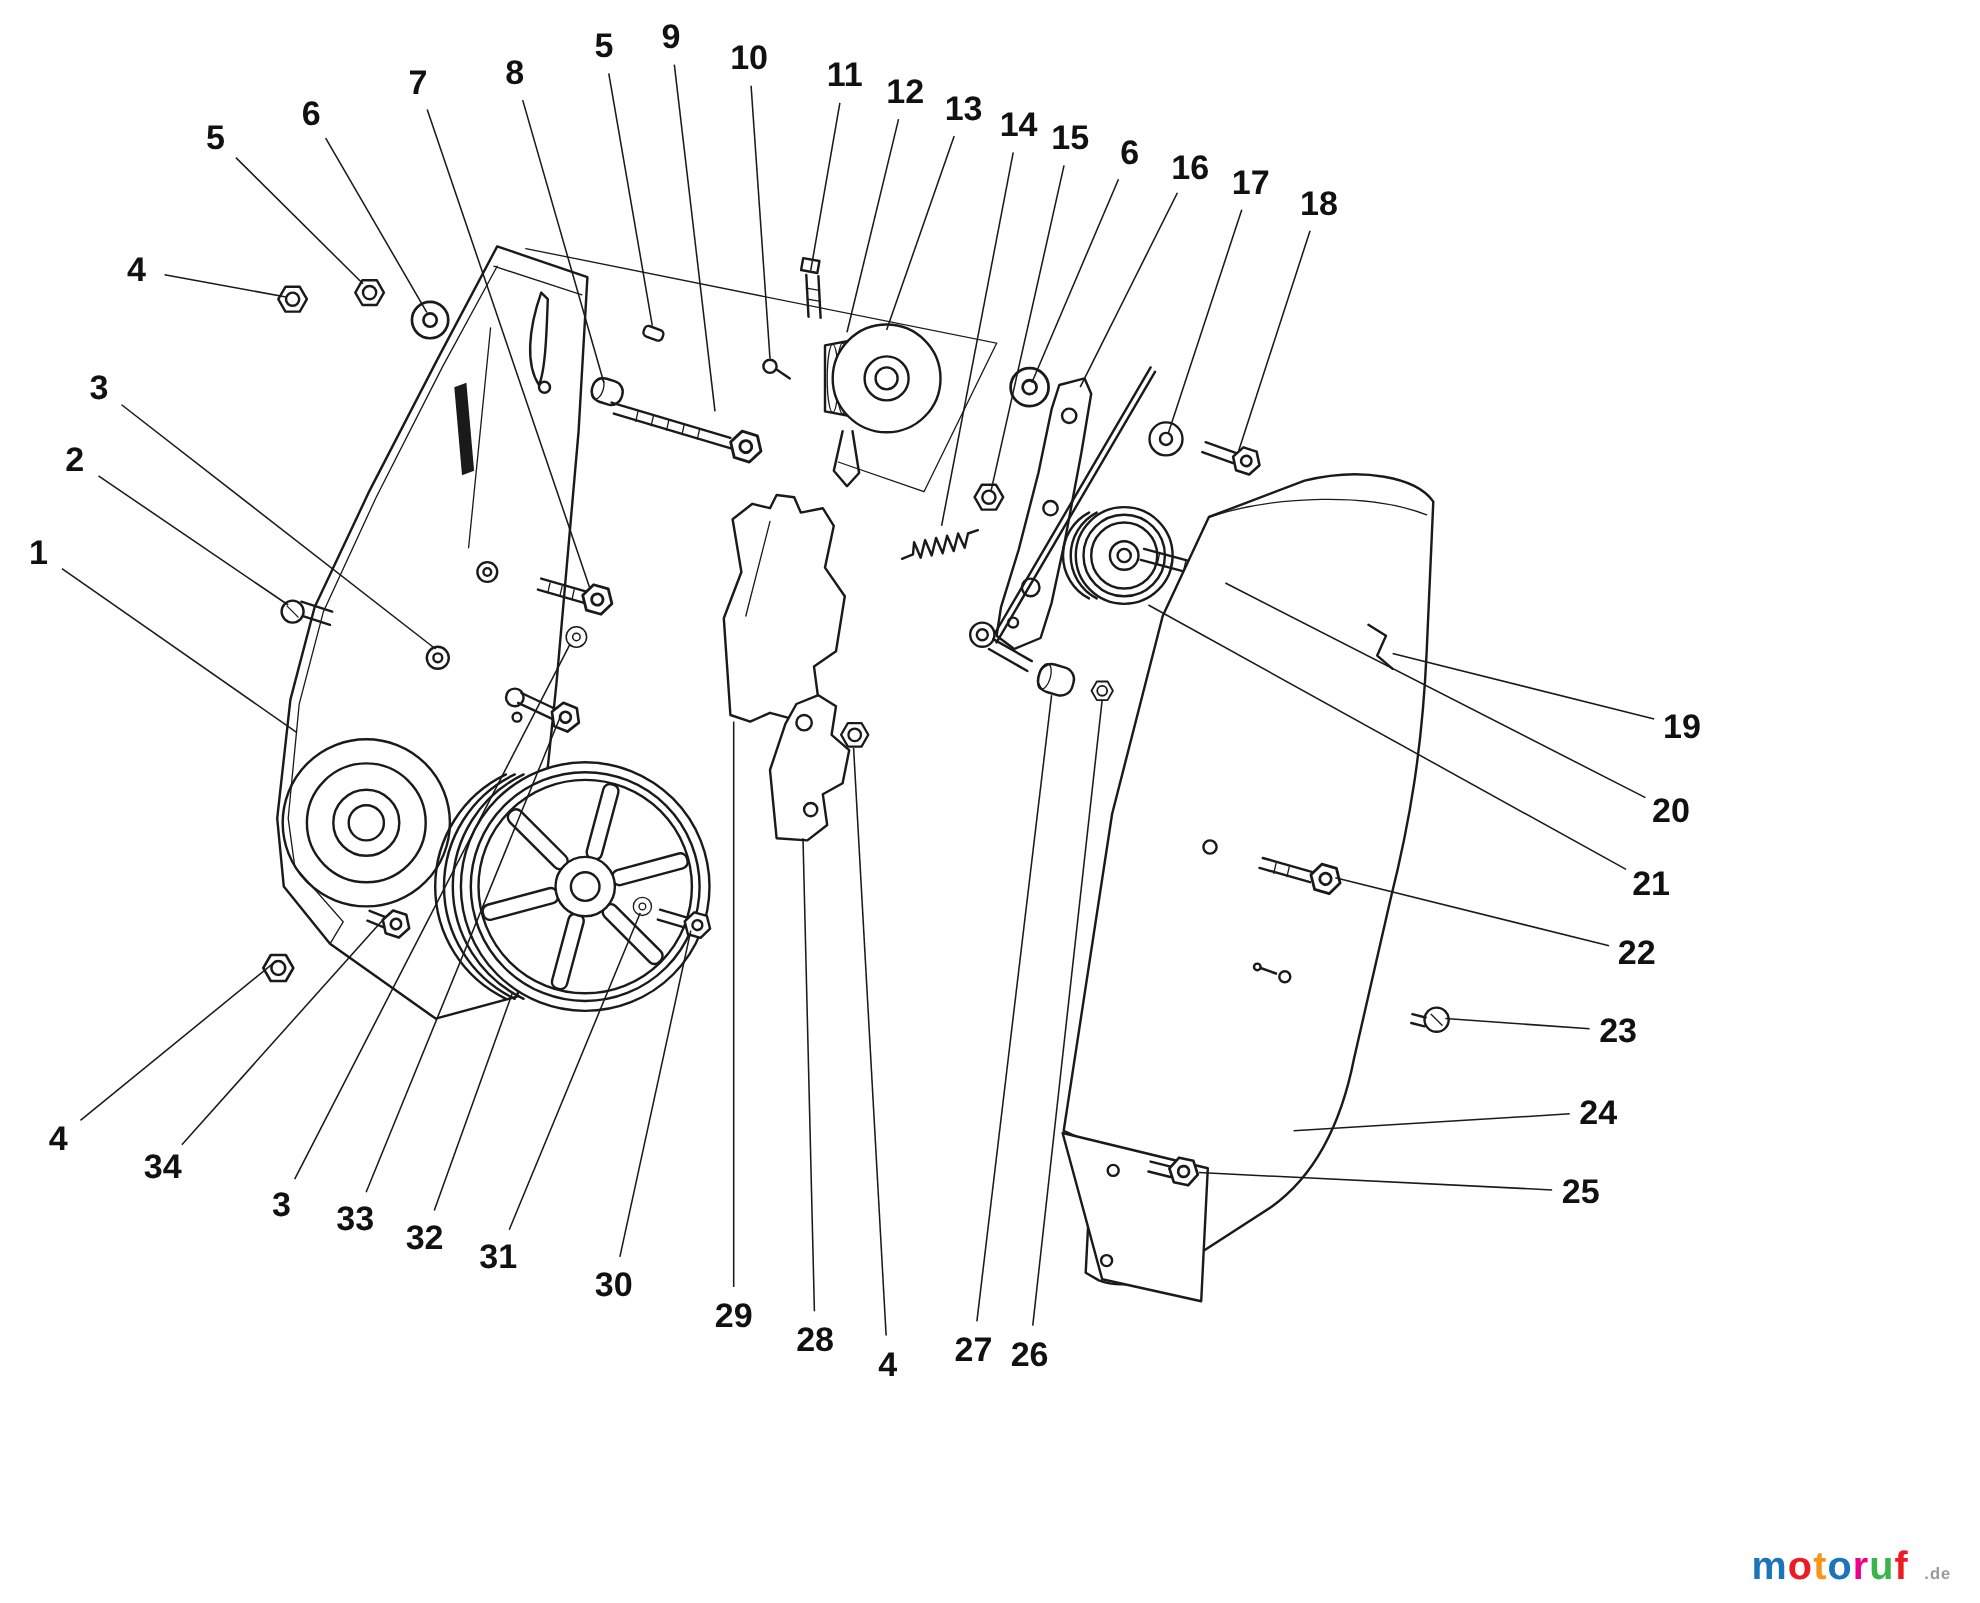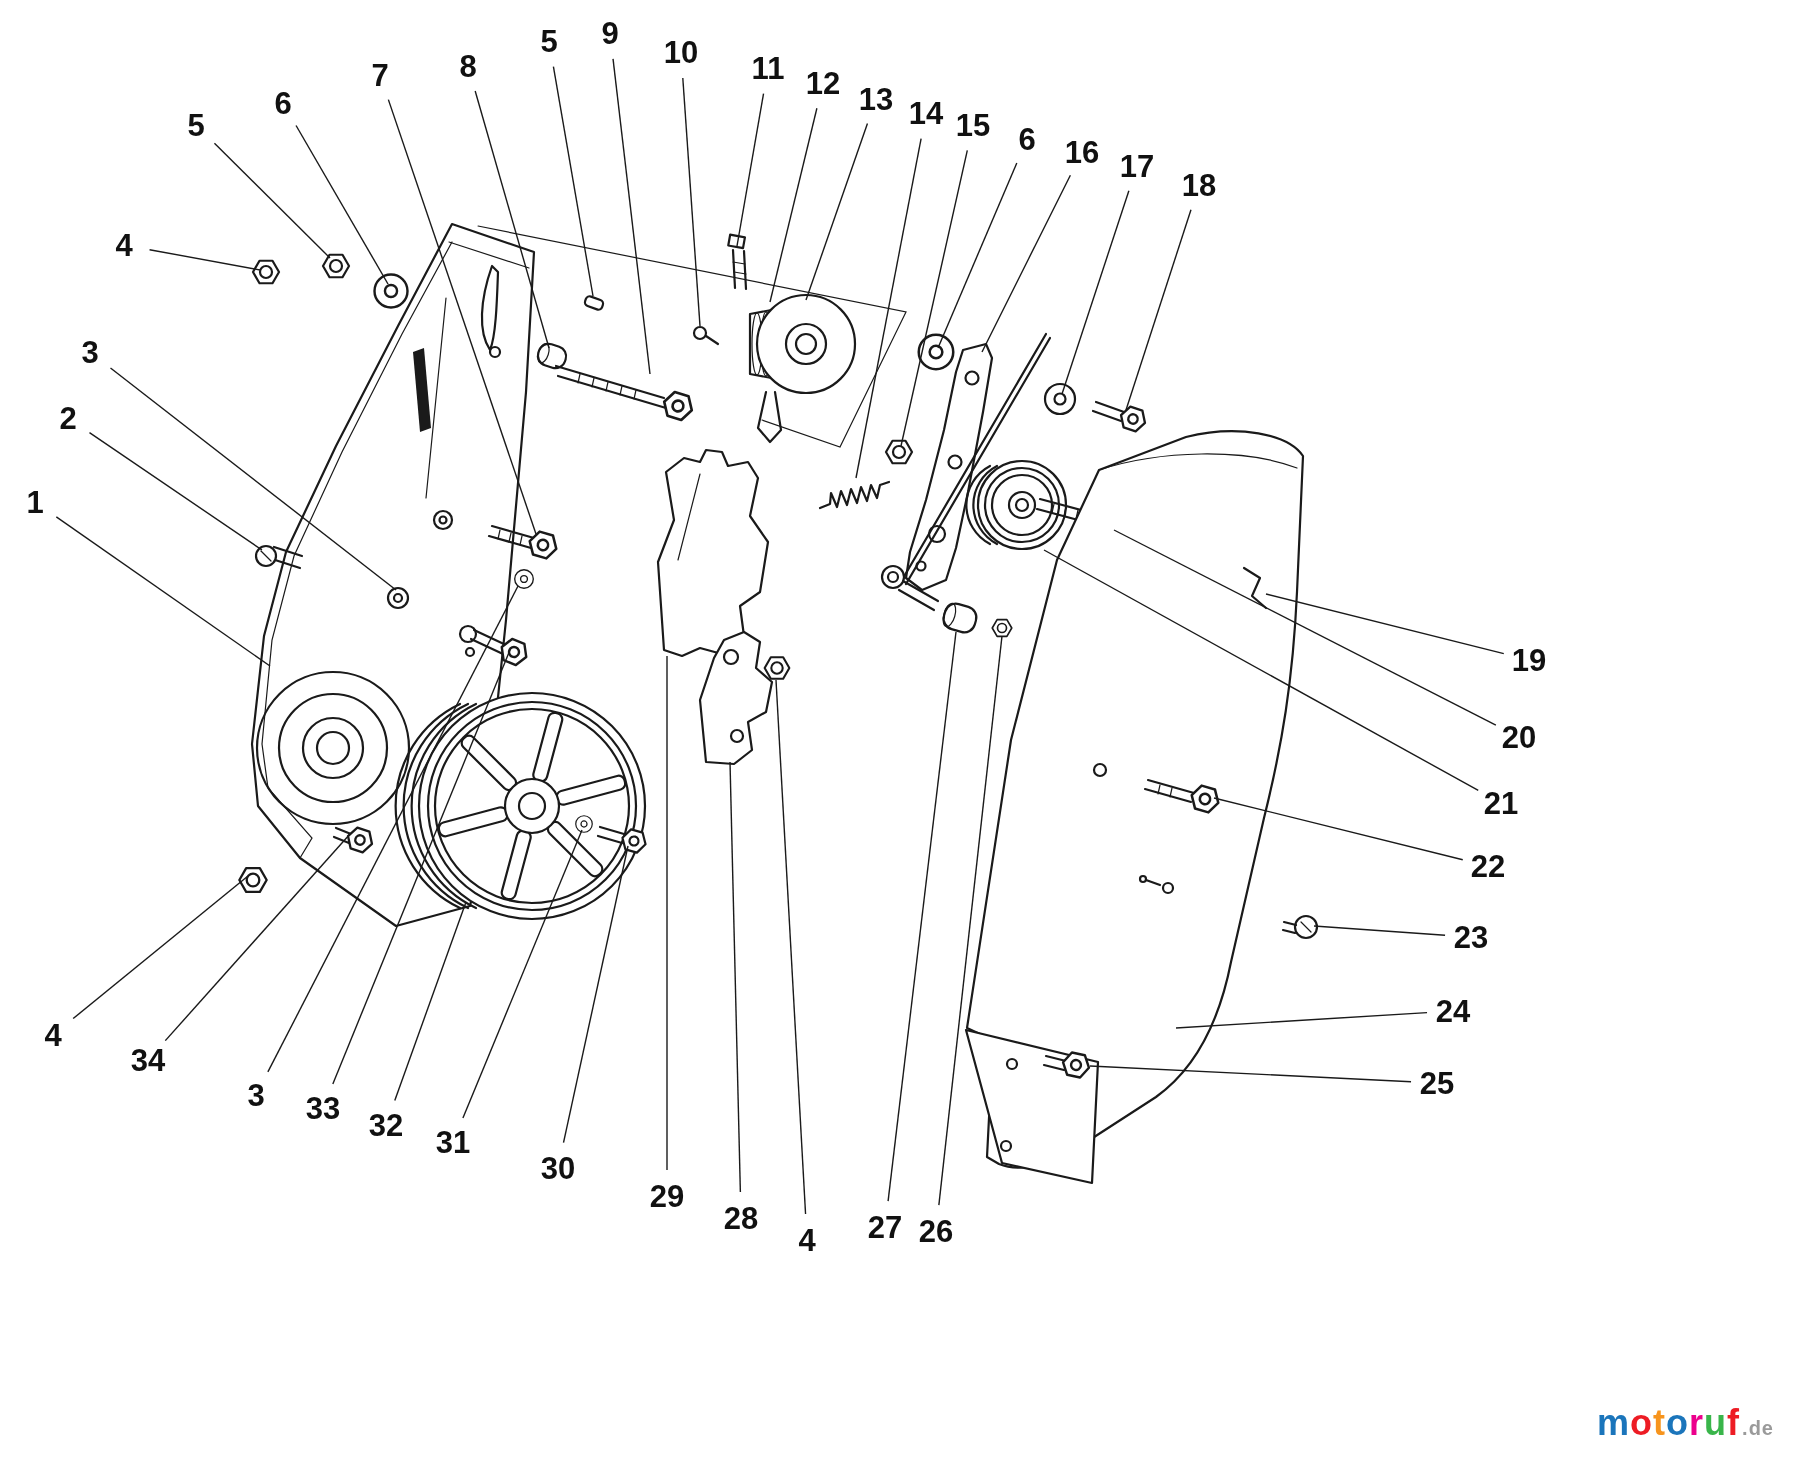--- a/index.html
+++ b/index.html
@@ -8,21 +8,21 @@
   .stage svg{position:absolute;left:0;top:0}
   .ln{stroke:#1a1a1a;stroke-width:2.2;fill:none;stroke-linecap:round;stroke-linejoin:round}
   .fw{fill:#ffffff;stroke:#1a1a1a;stroke-width:2.2;stroke-linejoin:round}
   .thin{stroke:#1a1a1a;stroke-width:1.2;fill:none;stroke-linecap:round}
   .dk{fill:#1a1a1a;stroke:none}
   .leader{stroke:#1a1a1a;stroke-width:1.4}
   text.callout{font-family:"Liberation Sans",sans-serif;font-size:31px;font-weight:700;
                fill:#111;text-anchor:middle;dominant-baseline:central}
   .logo{position:absolute;right:26px;bottom:16px;font-weight:700;font-size:36px;
         letter-spacing:1px;line-height:1}
-  .logo .suffix{font-size:20px;color:#9a9a9a;font-weight:700;margin-left:2px}
+  .logo .suffix{font-size:15px;color:#9a9a9a;font-weight:700;margin-left:14px}
 </style>
 </head>
 <body>
 
 <div class="stage">
 <svg width="1800" height="1457" viewBox="0 0 1800 1457" xmlns="http://www.w3.org/2000/svg" xmlns:xlink="http://www.w3.org/1999/xlink">
 
   <defs>
     <g id="nut">
       <polygon class="fw" points="13,0 6.5,11.26 -6.5,11.26 -13,0 -6.5,-11.26 6.5,-11.26"></polygon>

